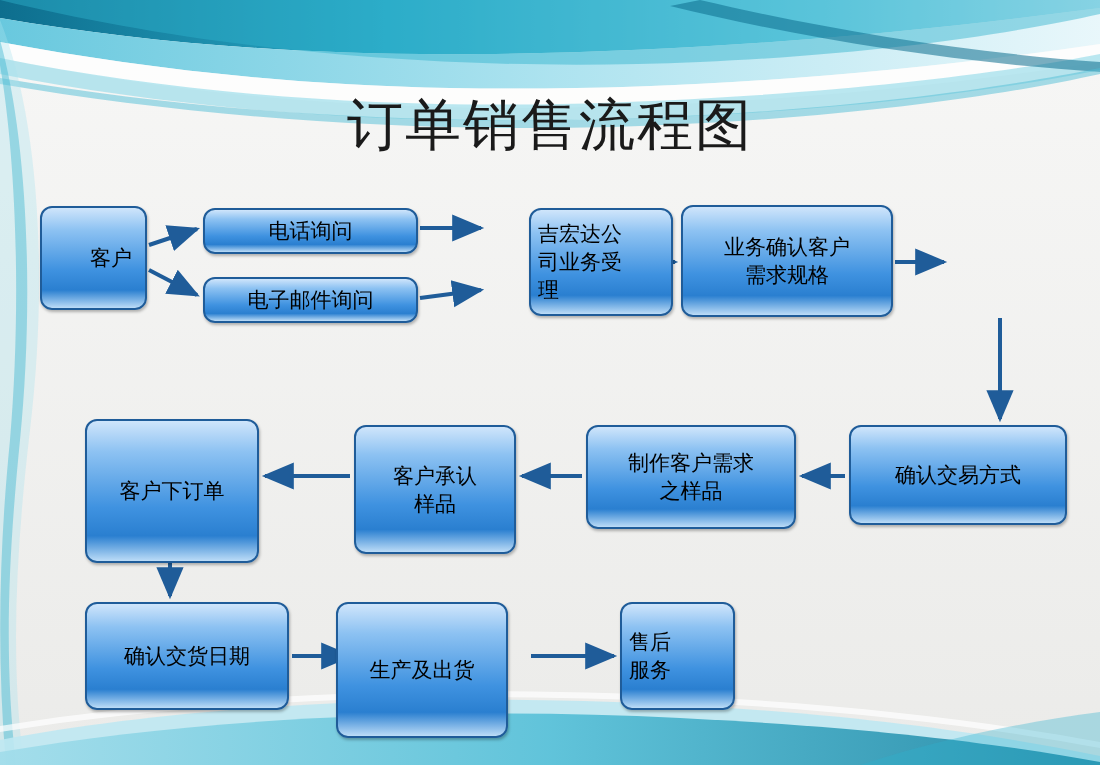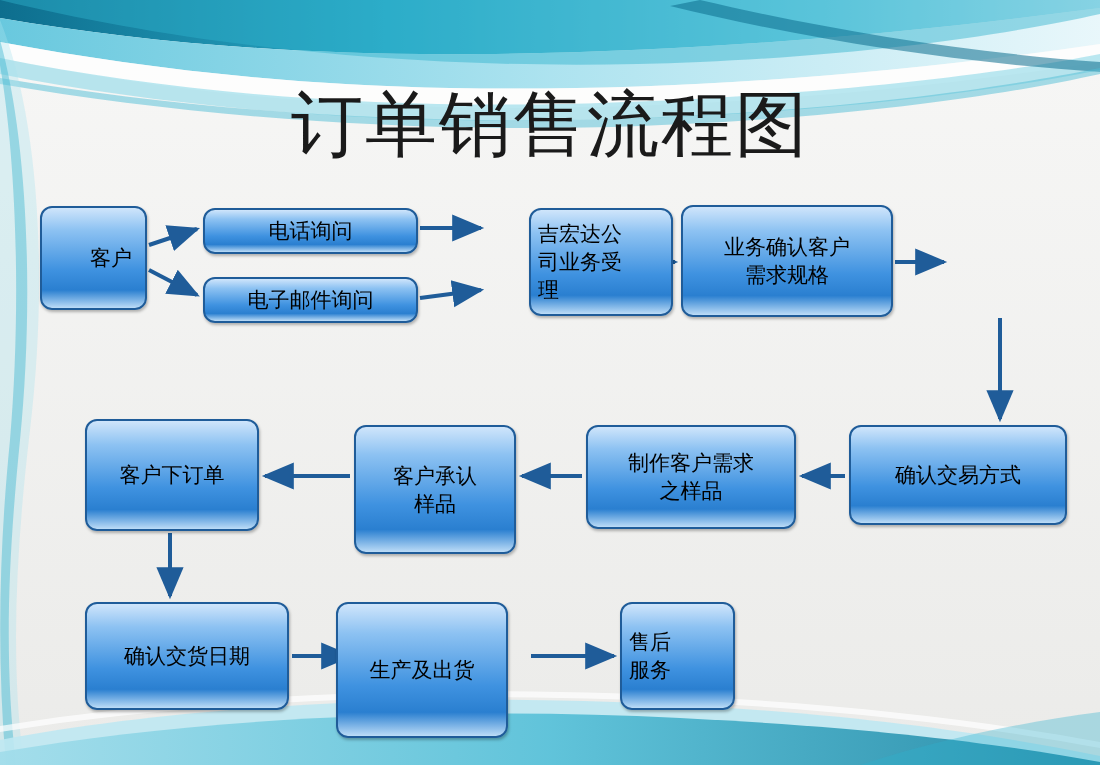--- a/index.html
+++ b/index.html
@@ -25,21 +25,21 @@
     position: absolute;
     left: 0; top: 0;
   }
   
   #title {
     position: absolute;
     left: 0;
     top: 95px;
     width: 1100px;
     text-align: center;
-    font-size: 72px;
+    font-size: 56px;
     line-height: 60px;
     color: #1a1a1a;
     letter-spacing: 2px;
     font-family: "Liberation Serif", serif;
   }
   
   .node {
     position: absolute;
     box-sizing: border-box;
     border: 2px solid #1f5c99;
@@ -181,21 +181,21 @@
     <span class="node-label">制作客户需求
 之样品</span>
   </div>
   <div class="node" style="left:849px; top:425px; width:218px; height:100px;">
     <span class="node-label">确认交易方式</span>
   </div>
   <div class="node" style="left:354px; top:425px; width:162px; height:129px;justify-content:center;">
     <span class="node-label">客户承认
 样品</span>
   </div>
-  <div class="node" style="left:85px;  top:419px; width:174px; height:112px;">
+  <div class="node" style="left:85px;  top:419px; width:174px; height:144px;">
     <span class="node-label">客户下订单</span>
   </div>
   <div class="node" style="left:85px;  top:602px; width:204px; height:108px;">
     <span class="node-label">确认交货日期</span>
   </div>
   <div class="node" style="left:336px; top:602px; width:172px; height:136px;">
     <span class="node-label">生产及出货</span>
   </div>
   <div class="node left-align" style="left:620px; top:602px; width:115px; height:108px;">
     <span class="node-label">售后

